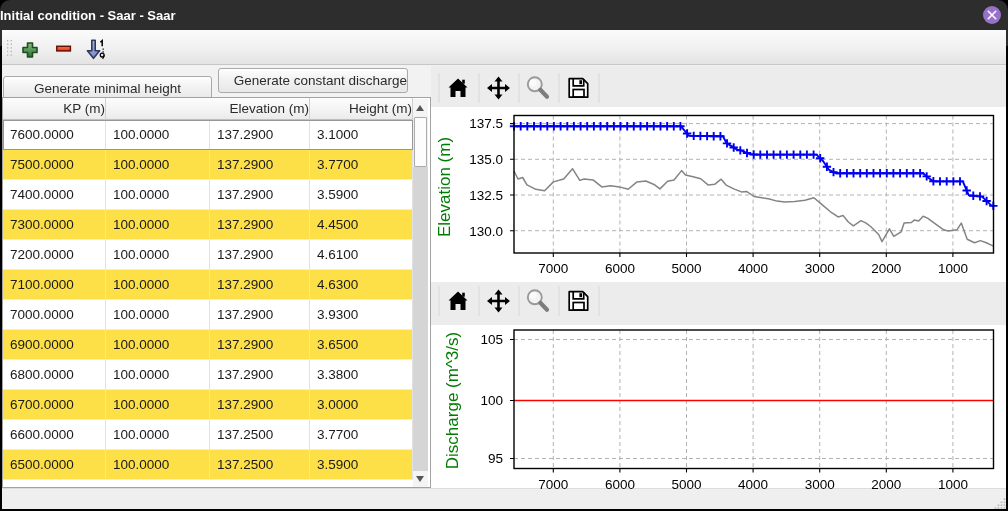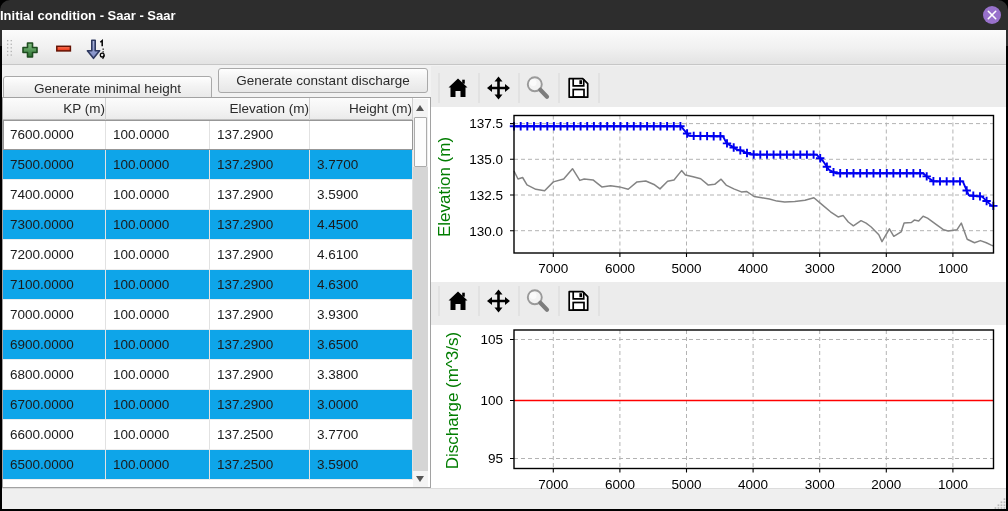--- a/index.html
+++ b/index.html
@@ -20,21 +20,21 @@
   text-align:center; line-height:23px; }
 #tableframe { position:absolute; left:2px; top:97px; width:429px; height:391px;
   border:1px solid #a2a2a2; background:#fff; }
 #thead { position:absolute; left:0; top:0; width:410px; height:22px;
   background:linear-gradient(180deg,#fcfcfc,#f3f3f3 60%,#ebebeb);
   border-bottom:1px solid #bfbfbf; }
 #thead div { position:absolute; top:0; height:22px; line-height:21px; text-align:right;
   font-size:13.5px; color:#2b2b2b; border-right:1px solid #cfcfcf; }
 .tr { position:relative; width:410px; height:30px; }
 .tr.even { background:#fff; }
-.tr.odd { background:#0ea5e9;padding-left:21px; }
+.tr.odd { background:#fde047;padding-left:21px; }
 .tr div { position:absolute; top:0; height:30px; line-height:29px; font-size:13.5px;
   color:#1a1a1a; padding-left:7px; border-right:1px solid #e2e2e2; border-bottom:1px solid #ececec; }
 .c1 { left:0; width:103px; }
 .c2 { left:103px; width:104px; }
 .c3 { left:207px; width:100px; }
 .c4 { left:307px; width:103px; }
 #rows { position:absolute; left:0; top:22px; width:410px; }
 #vscroll { position:absolute; right:2px; top:1px; width:15px; height:388px; background:#ededed; }
 #vs-up { position:absolute; top:0; left:0; width:15px; height:18px; background:#f4f4f4; }
 #vs-thumb { position:absolute; top:18px; left:0.5px; width:13.5px; height:50px; background:#fcfcfc;
@@ -49,34 +49,35 @@
 .canvas { position:absolute; left:0; width:575px; background:#fff; }
 svg { position:absolute; left:0; top:0; }
 </style></head>
 <body>
 <div id="frame">
   <div id="titlebar">Initial condition - Saar - Saar</div>
   <div id="closebtn"></div>
   <div id="bodybg"></div>
   <div id="toolbar"></div>
   <div class="btn" style="left:3px; width:209px;margin-top:8px;">Generate minimal height</div>
-  <div class="btn" style="left:218px; width:210px;">Generate constant discharge</div>
+  <div class="btn" style="left:218px; width:190px;text-align:right;">Generate constant discharge</div>
   <div id="tableframe">
     <div id="thead">
       <div style="left:0;width:103px;">KP (m)</div>
       <div style="left:103px;width:104px;margin-top:39px;">Discharge (m³/s)</div>
       <div style="left:207px;width:100px;">Elevation (m)</div>
       <div style="left:307px;width:103px;">Height (m)</div>
     </div>
     <div id="focusrect" style="position:absolute; left:0; top:22px; width:410px; height:30px; border:1px solid #979797; z-index:5;"></div>
     <div id="rows">
 <div class="tr even">
           <div class="c1">7600.0000</div>
           <div class="c2">100.0000</div>
           <div class="c3">137.2900</div>
+          <div class="c4">3.1000</div>
         </div>
 <div class="tr odd">
           <div class="c1">7500.0000</div>
           <div class="c2">100.0000</div>
           <div class="c3">137.2900</div>
           <div class="c4">3.7700</div>
         </div>
 <div class="tr even">
           <div class="c1">7400.0000</div>
           <div class="c2">100.0000</div>

